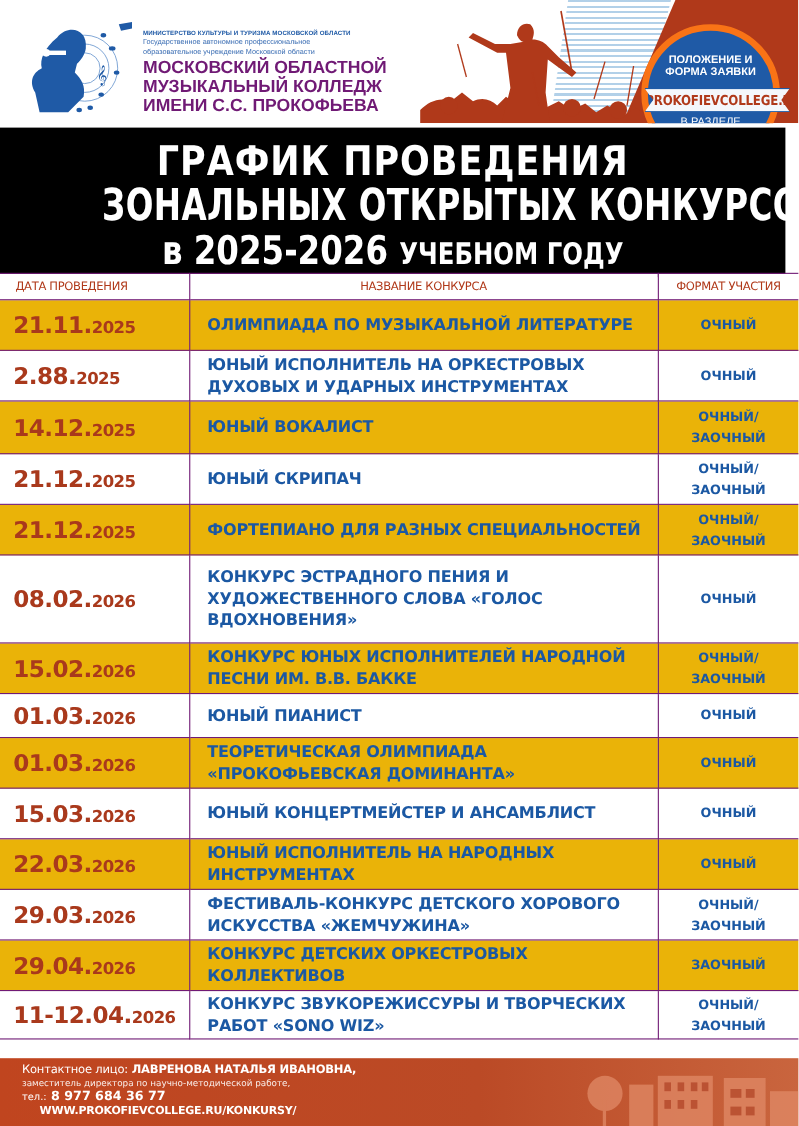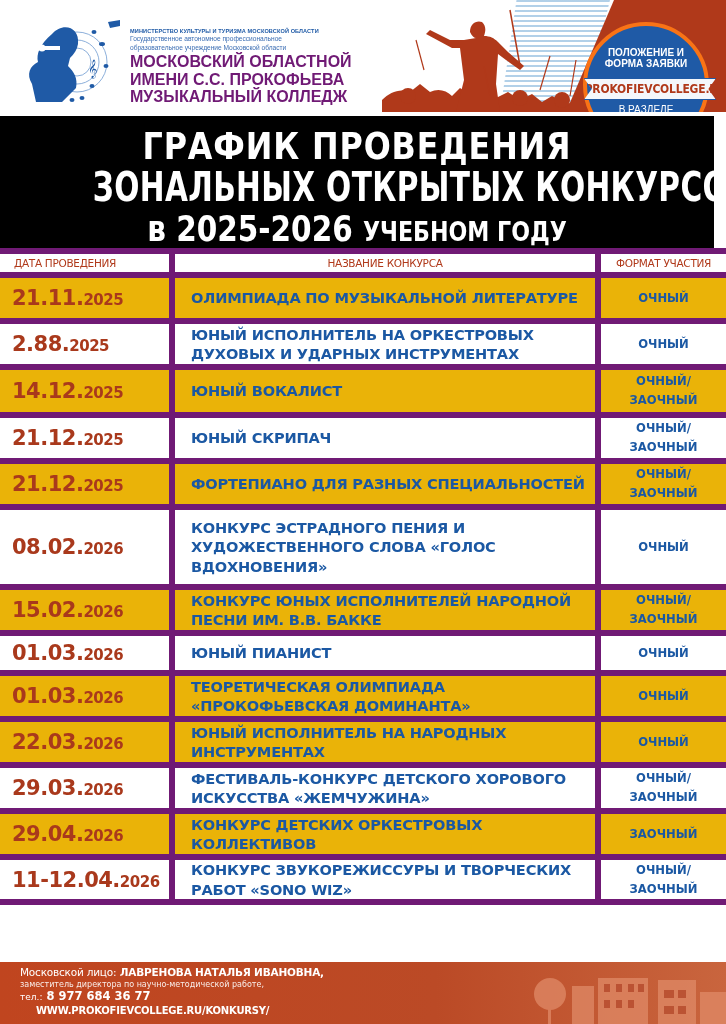--- a/index.html
+++ b/index.html
@@ -13,36 +13,36 @@
     clip-path: polygon(15% 0, 100% 0, 75% 100%, 0 100%); opacity: .9; }
 
   .logo { position: absolute; left: 22px; top: 14px; width: 100px; height: 92px; }
   .org { position: absolute; left: 130px; top: 28px; width: 260px; color: #1f5aa6; }
   .org-ministry { font-size: 5.6px; font-weight: bold; letter-spacing: .1px; }
   .org-sub { font-size: 6.6px; line-height: 8px; color: #3a6db3; margin-top: 1px; }
   .org-name { font-size: 16px; font-weight: bold; line-height: 14.5px; margin-top: 3px; color: #701a75; }
 
   .conductor { position: absolute; left: 380px; top: 0; width: 230px; height: 112px; }
 
-  .badge { position: absolute; left: 583px; top: 22px; width: 126px; height: 126px; border-radius: 50%; background: #1f5aa6; border: 4px solid #f97316; z-index: 3; color: #fff; text-align: center; }
+  .badge { position: absolute; left: 583px; top: 22px; width: 126px; height: 126px; border-radius: 50%; background: #1f5aa6; border: 6px solid #f97316; z-index: 3; color: #fff; text-align: center; }
   .badge-top { margin-top: 21px; font-size: 10px; font-weight: bold; line-height: 11px; }
   .badge-ribbon { position: absolute; left: -14px; top: 52px; width: 154px; height: 22px; background: #f4f7fb; border: 1.5px solid #1f5aa6;
     clip-path: polygon(0 0, 100% 0, 94% 50%, 100% 100%, 0 100%, 6% 50%);
     color: #b0391a; font-weight: bold; font-size: 12.5px; line-height: 20px; letter-spacing: -.2px; font-family: "DejaVu Sans", sans-serif; transform: scaleX(.86); }
   .badge-bottom { position: absolute; left: 0; width: 100%; top: 79px; font-size: 10px; line-height: 10px; }
 
   .title-band { position: absolute; left: 0; top: 116px; width: 714px; height: 136px; background: #000000; }
   .title { position: absolute; left: 0; width: 100%; text-align: center; color: #ffffff; font-weight: bold; font-family: "DejaVu Sans", sans-serif; white-space: nowrap; }
   .t1 { top: 9px; font-size: 37px; letter-spacing: 1px; transform: scaleX(.86); }
   .t2 { top: 48px; font-size: 40px; letter-spacing: .5px; transform: scaleX(.74); }
   .t3 { top: 92px; font-size: 36px; transform: scaleX(.82); }
   .t3 small { font-size: 27px; }
 
   .table { position: absolute; left: 0; top: 248px; width: 726px; border-collapse: collapse; }
-  .table td, .table th { border: 6px solid #701a75; vertical-align: middle; }
+  .table td, .table th { border: 1px solid #701a75; vertical-align: middle; }
   .table tr > :first-child { border-left: none; }
   .table tr > :last-child { border-right: none; }
   .table th { height: 24px; background: #ffffff; color: #b0391a; font-weight: normal; font-size: 10.5px; font-family: "DejaVu Sans", sans-serif; letter-spacing: -.3px; }
   .table th.c1 { text-align: left; padding-left: 14px; }
   .c1 { width: 172px; }
   .c3 { width: 128px; text-align: center; }
   .row.alt td { background: #eab308; }
   .row td { background: #ffffff; }
   .date { padding-left: 12px; color: #a9391c; font-weight: bold; font-family: "DejaVu Sans", sans-serif; font-size: 21px; letter-spacing: -.5px; white-space: nowrap; }
   .date .yr { font-size: 15px; }
@@ -85,22 +85,22 @@
       <path d="M86 8 L98 6 L98 12 L88 14 Z"></path>
     </g>
     <text x="66" y="60" font-size="16" fill="#1f5aa6" font-family="DejaVu Serif, serif">𝄞</text>
   </svg>
 
   <div class="org">
     <div class="org-ministry">МИНИСТЕРСТВО КУЛЬТУРЫ И ТУРИЗМА МОСКОВСКОЙ ОБЛАСТИ</div>
     <div class="org-sub">Государственное автономное профессиональное</div>
     <div class="org-sub">образовательное учреждение Московской области</div>
     <div class="org-name">МОСКОВСКИЙ ОБЛАСТНОЙ</div>
+    <div class="org-name">МУЗЫКАЛЬНЫЙ КОЛЛЕДЖ</div>
     <div class="org-name">ИМЕНИ С.С. ПРОКОФЬЕВА</div>
-    <div class="org-name">МУЗЫКАЛЬНЫЙ КОЛЛЕДЖ</div>
   </div>
 
   <svg class="conductor" viewBox="0 0 230 112">
     <g fill="#b0391a">
       <path d="M2 112 L2 100 C10 92 20 88 30 92 L40 84 L50 92 C58 88 66 90 72 96 L80 88 L92 96 L104 90 L116 98 L128 92 L140 100 L152 94 L162 102 L172 96 L188 104 L198 98 L214 108 L230 112 Z"></path>
       <path d="M70 40 L50 30 L46 34 L72 48 L80 48 L84 80 L76 112 L120 112 L116 84 L118 54 L126 60 L140 70 L144 66 L128 52 L118 42 C114 38 110 36 104 36 C106 30 106 26 102 22 C96 20 90 24 90 32 C92 36 94 38 96 38 L84 40 Z"></path>
       <line x1="140" y1="66" x2="130" y2="10" stroke="#b0391a" stroke-width="1.5"></line>
       <line x1="44" y1="70" x2="36" y2="40" stroke="#b0391a" stroke-width="1.2"></line>
       <line x1="160" y1="90" x2="170" y2="56" stroke="#b0391a" stroke-width="1.2"></line>
       <line x1="190" y1="96" x2="196" y2="60" stroke="#b0391a" stroke-width="1.2"></line>
@@ -184,20 +184,25 @@
       <tr class="row" style="height: 40px;">
         <td class="c1 date"><span>01.03.</span><span class="yr">2026</span></td>
         <td class="c2 name">ЮНЫЙ ПИАНИСТ</td>
         <td class="c3 fmt">ОЧНЫЙ</td>
       </tr>
       <tr class="row alt" style="height: 46px;">
         <td class="c1 date"><span>01.03.</span><span class="yr">2026</span></td>
         <td class="c2 name">ТЕОРЕТИЧЕСКАЯ ОЛИМПИАДА «ПРОКОФЬЕВСКАЯ ДОМИНАНТА»</td>
         <td class="c3 fmt">ОЧНЫЙ</td>
       </tr>
+      <tr class="row" style="height: 46px;">
+        <td class="c1 date"><span>15.03.</span><span class="yr">2026</span></td>
+        <td class="c2 name">ЮНЫЙ КОНЦЕРТМЕЙСТЕР И АНСАМБЛИСТ</td>
+        <td class="c3 fmt">ОЧНЫЙ</td>
+      </tr>
       <tr class="row alt" style="height: 46px;">
         <td class="c1 date"><span>22.03.</span><span class="yr">2026</span></td>
         <td class="c2 name">ЮНЫЙ ИСПОЛНИТЕЛЬ НА НАРОДНЫХ ИНСТРУМЕНТАХ</td>
         <td class="c3 fmt">ОЧНЫЙ</td>
       </tr>
       <tr class="row" style="height: 46px;">
         <td class="c1 date"><span>29.03.</span><span class="yr">2026</span></td>
         <td class="c2 name">ФЕСТИВАЛЬ-КОНКУРС ДЕТСКОГО ХОРОВОГО ИСКУССТВА «ЖЕМЧУЖИНА»</td>
         <td class="c3 fmt">ОЧНЫЙ/
 ЗАОЧНЫЙ</td>
@@ -234,21 +239,21 @@
       <rect x="84" y="30" width="6" height="8"></rect>
         <rect x="96" y="30" width="6" height="8"></rect>
         <rect x="108" y="30" width="6" height="8"></rect>
       <rect x="144" y="20" width="10" height="8"></rect>
         <rect x="158" y="20" width="8" height="8"></rect>
       <rect x="144" y="36" width="10" height="8"></rect>
         <rect x="158" y="36" width="8" height="8"></rect>
     </g>
   </svg>
   <div class="f-text f1">
-    <span>Московской лицо:</span>
+    <span>Контактное лицо:</span>
     <b>ЛАВРЕНОВА НАТАЛЬЯ ИВАНОВНА,</b>
   </div>
   <div class="f-text f2">заместитель директора по научно-методической работе,</div>
   <div class="f-text f3">
     <span>тел.:</span>
     <b>8 977 684 36 77</b>
   </div>
   <div class="f-text f4">WWW.PROKOFIEVCOLLEGE.RU/KONKURSY/</div>
 </div>
 

